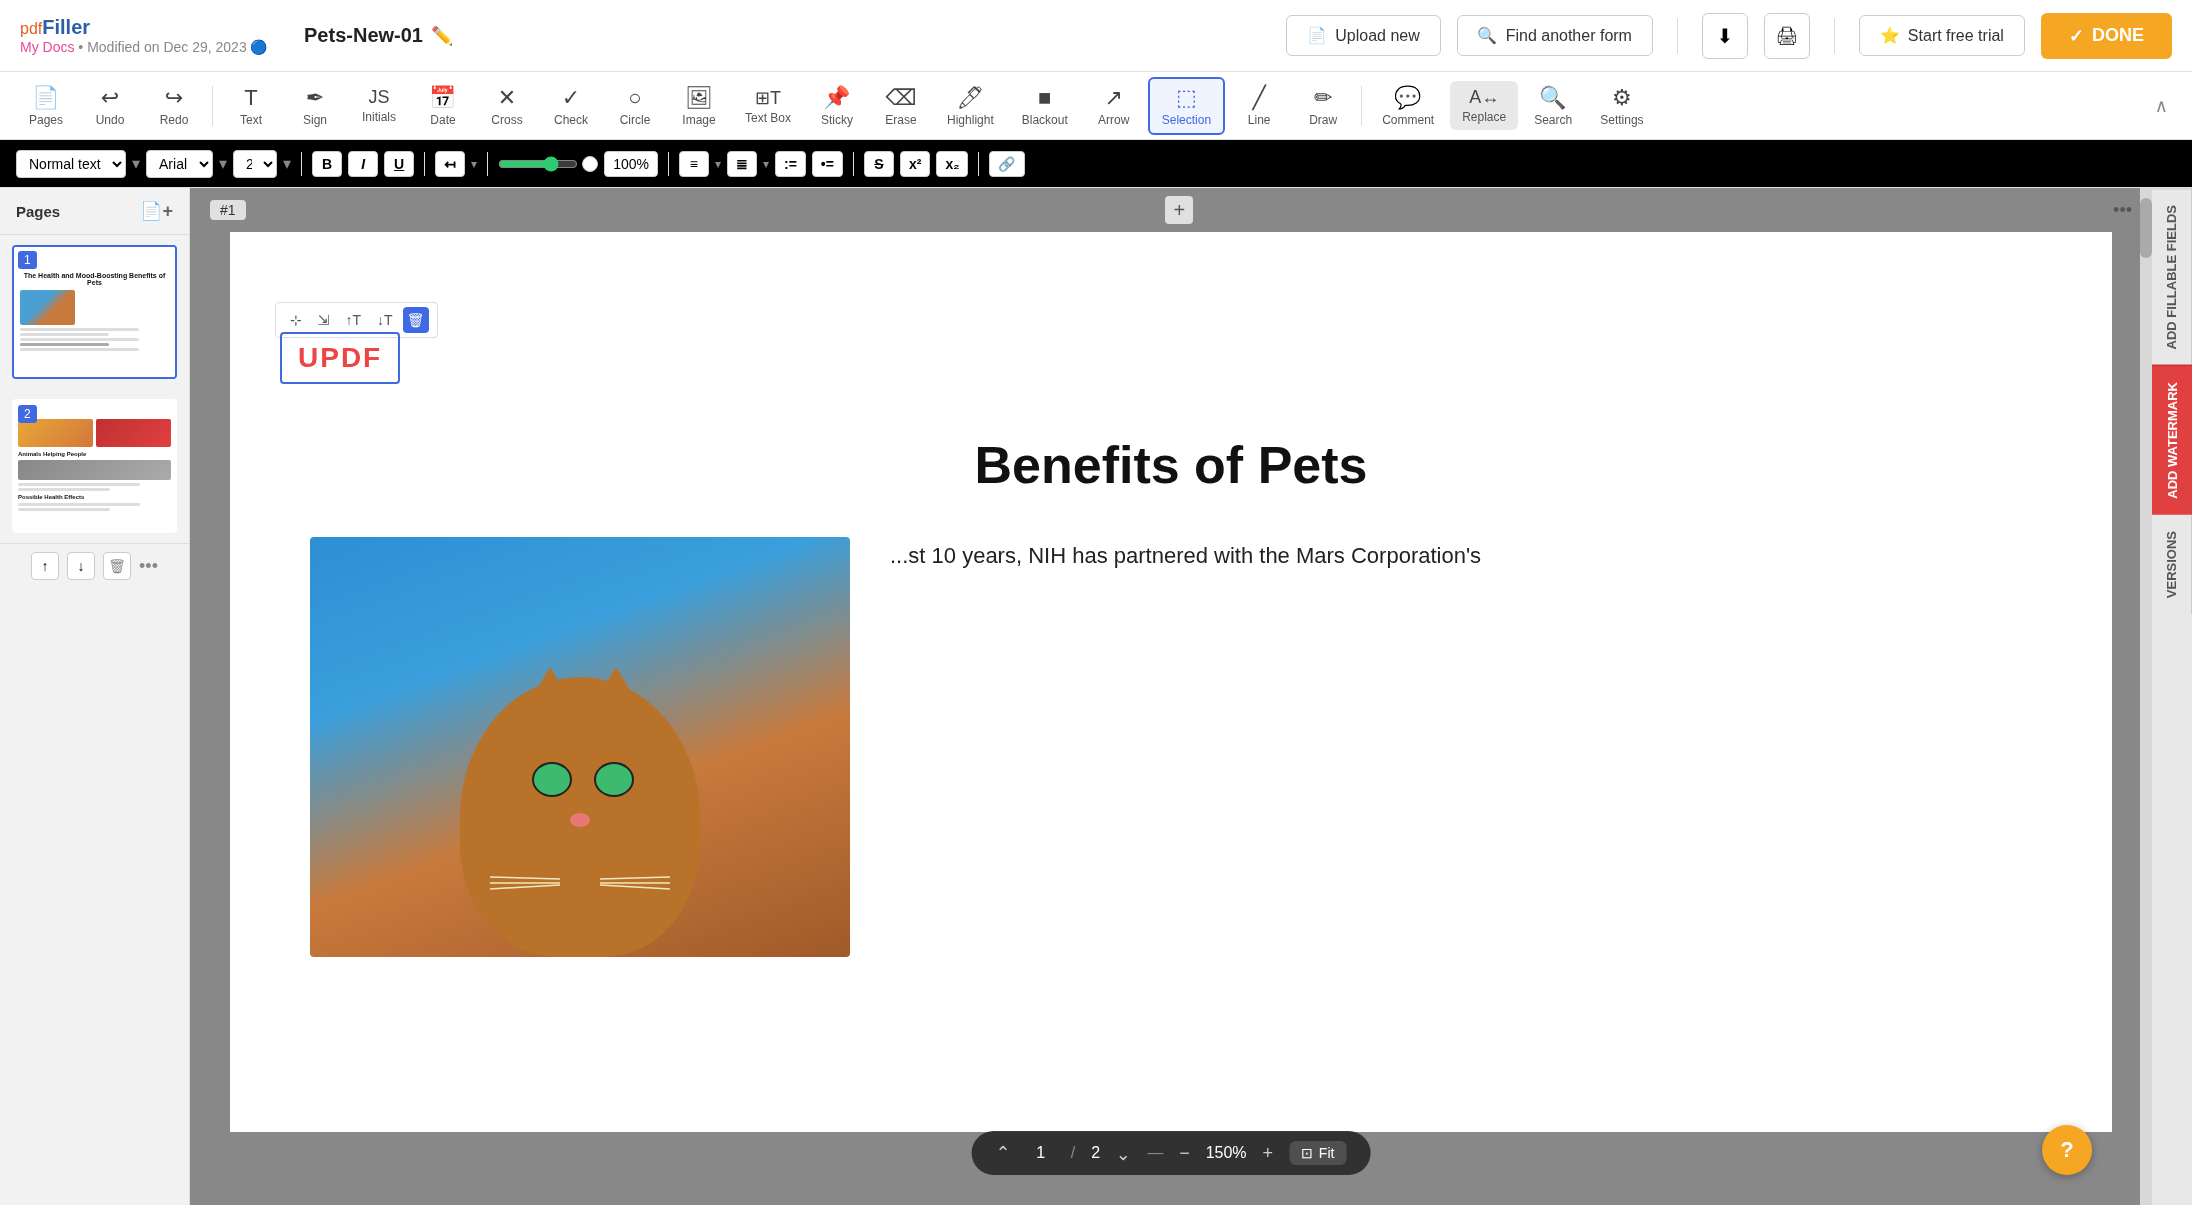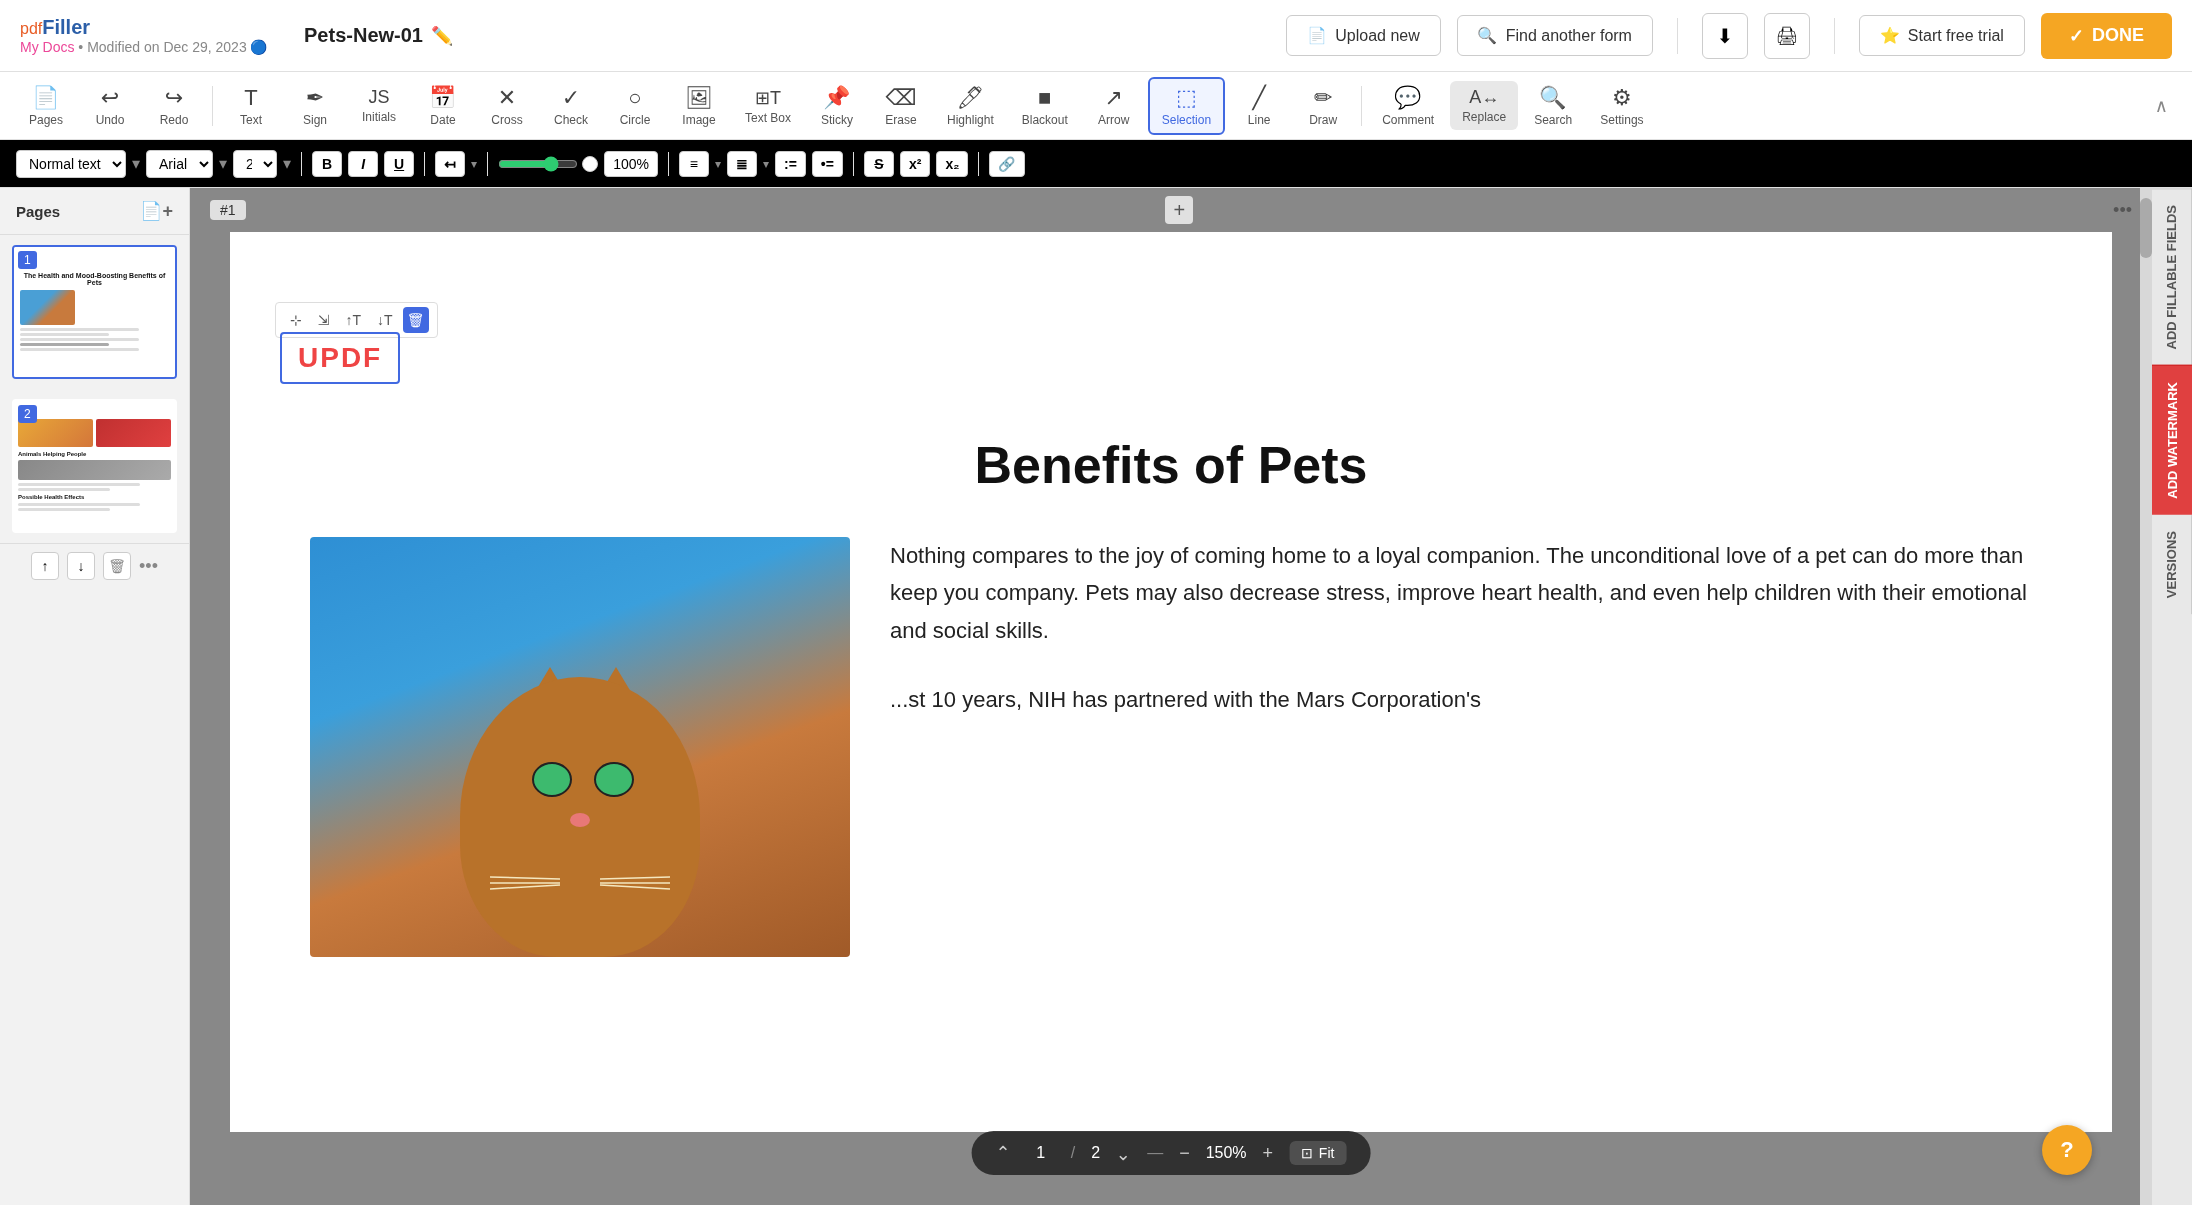--- a/index.html
+++ b/index.html
@@ -934,21 +934,20 @@
             <line x1="10" y1="20" x2="80" y2="22" stroke="#f5e8c0" stroke-width="1.5"></line>
             <line x1="10" y1="26" x2="80" y2="26" stroke="#f5e8c0" stroke-width="1.5"></line>
             <line x1="10" y1="32" x2="80" y2="28" stroke="#f5e8c0" stroke-width="1.5"></line>
             <line x1="120" y1="22" x2="190" y2="20" stroke="#f5e8c0" stroke-width="1.5"></line>
             <line x1="120" y1="26" x2="190" y2="26" stroke="#f5e8c0" stroke-width="1.5"></line>
             <line x1="120" y1="28" x2="190" y2="32" stroke="#f5e8c0" stroke-width="1.5"></line>
           </svg>
         </div>
 
         <div class="pdf-text-col">
-          <p class="pdf-paragraph">Nothing compares to the joy of coming home to a loyal companion. The unconditional love of a pet can do more than keep you company. Pets may also decrease stress, improve heart health,  and  even  help children  with  their emotional and social skills.</p>
           <p class="pdf-paragraph">...st  10  years,  NIH  has partnered with the Mars Corporation's</p>
         </div>
       </div>
     </div>
 
     <div class="scrollbar-track">
       <div class="scrollbar-thumb"></div>
     </div>
 
     <div class="bottom-nav">

